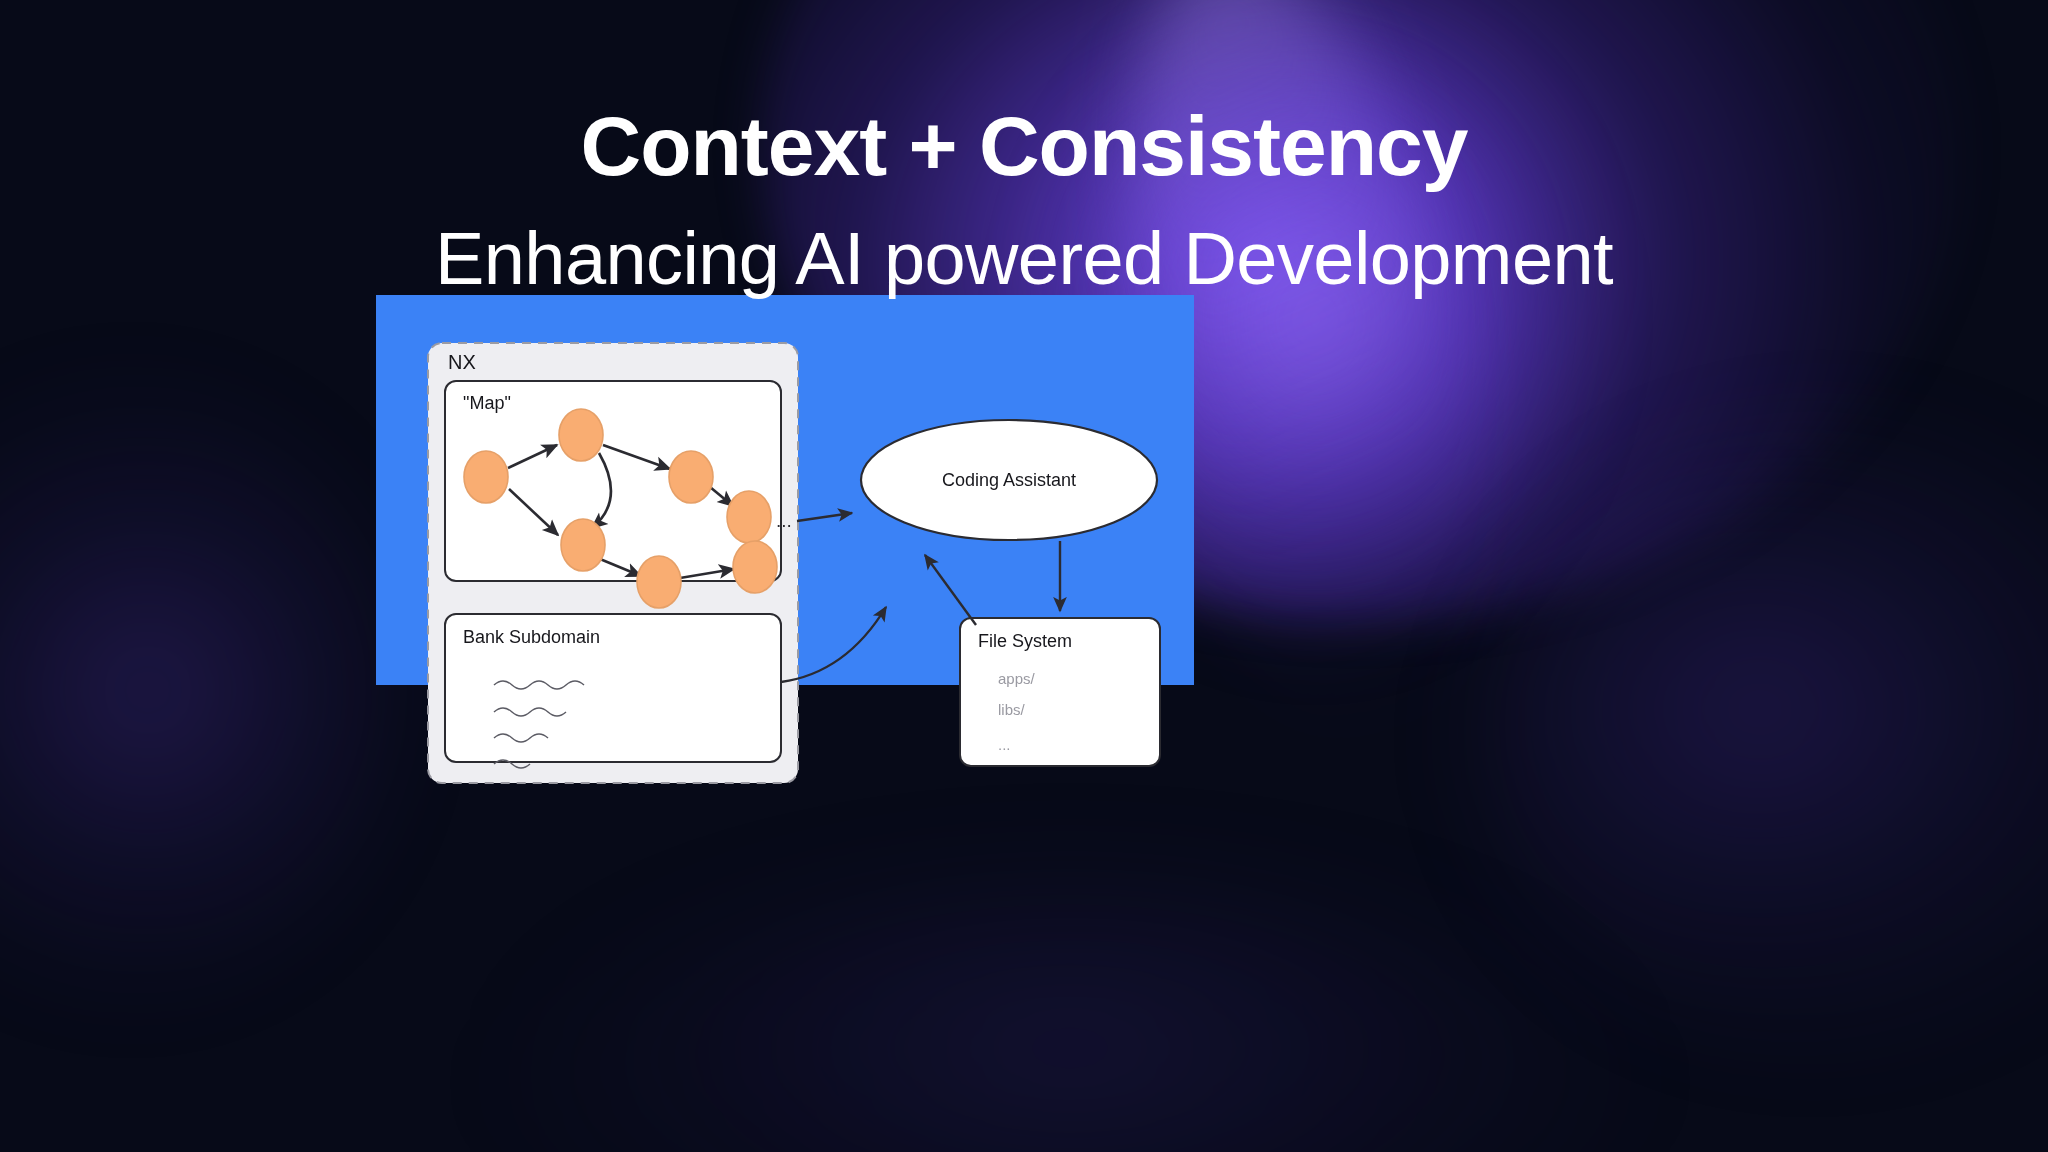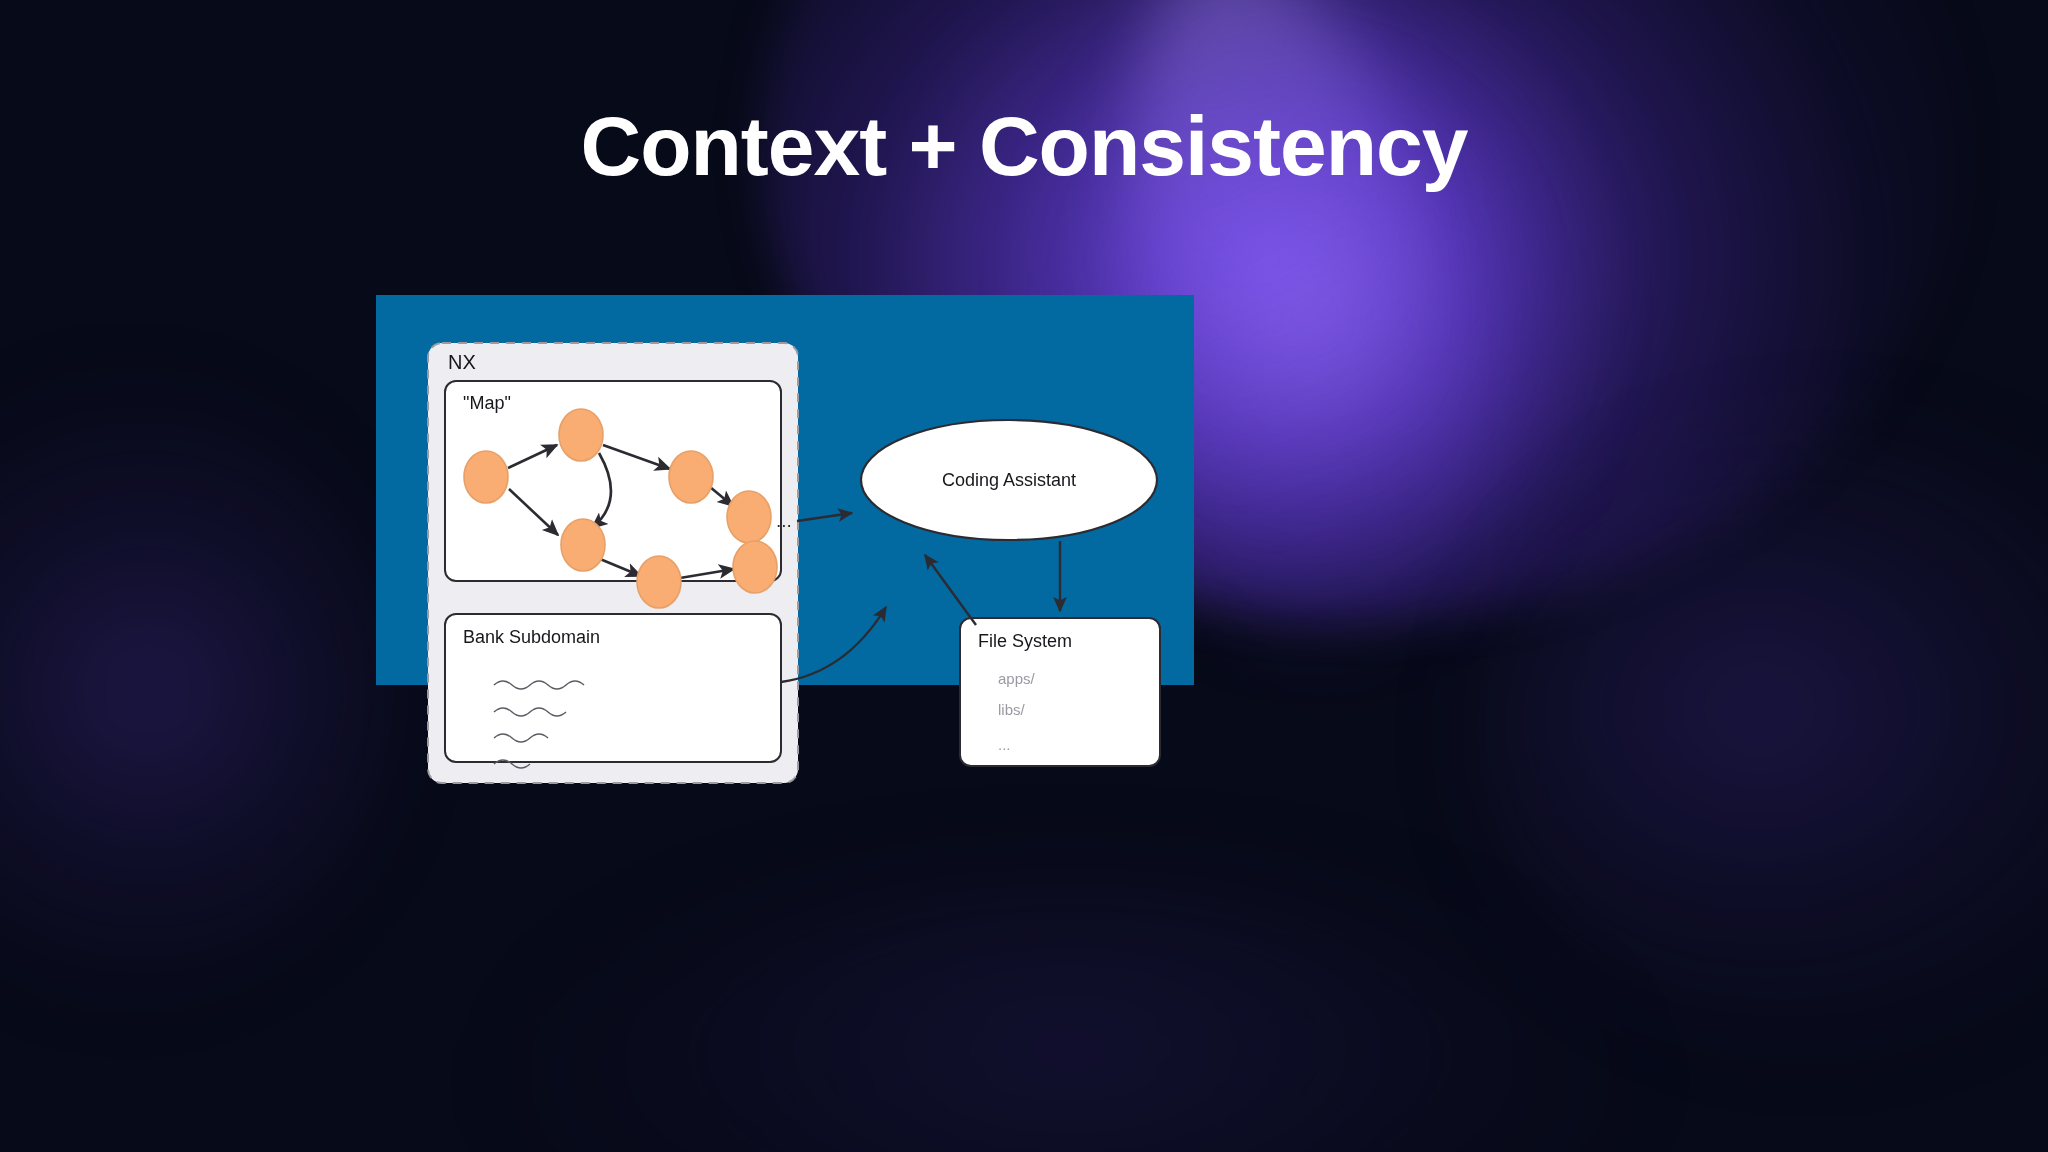--- a/index.html
+++ b/index.html
@@ -103,21 +103,21 @@
     letter-spacing: -0.6px;
     line-height: 1.0;
     margin-top: 34px;
   }
 
   
   #diagram-panel {
     position: absolute;
     left: 376px; top: 295px;
     width: 818px; height: 390px;
-    background: #0369a1;
+    background: #3b82f6;
     z-index: 4;
   }
   #diagram-svg { display: block; width: 818px; height: 518px; }
 
   .dg-label-lg { font-family: "Liberation Sans", sans-serif; font-size: 20px; fill: #17171c; }
   .dg-label-md { font-family: "Liberation Sans", sans-serif; font-size: 18px; fill: #17171c; }
   .dg-label-sm { font-family: "Liberation Sans", sans-serif; font-size: 15px; fill: #9a9aa2; }
   .dg-dots     { font-family: "Liberation Sans", sans-serif; font-size: 19px; fill: #2b2b31; }
 </style>
 </head>
@@ -127,20 +127,21 @@
   <div class="glow glow-main"></div>
   <div class="glow glow-core"></div>
   <div class="glow glow-streak"></div>
   <div class="glow glow-left"></div>
   <div class="glow glow-right-low"></div>
   <div class="glow glow-bottom"></div>
 </div>
 
 <div id="header">
   <div id="title">Context + Consistency</div>
+  <div id="subtitle">Enhancing AI powered Development</div>
 </div>
 
 <div id="diagram-panel">
   <svg id="diagram-svg" viewBox="0 0 818 518" xmlns="http://www.w3.org/2000/svg">
     <defs>
       <marker id="arrowhead" viewBox="0 0 10 10" refX="9" refY="5" markerWidth="6.5" markerHeight="6.5" orient="auto-start-reverse">
         <path d="M 0 0.6 L 10 5 L 0 9.4 L 2.3 5 Z" fill="#2b2b31"></path>
       </marker>
     </defs>
 

